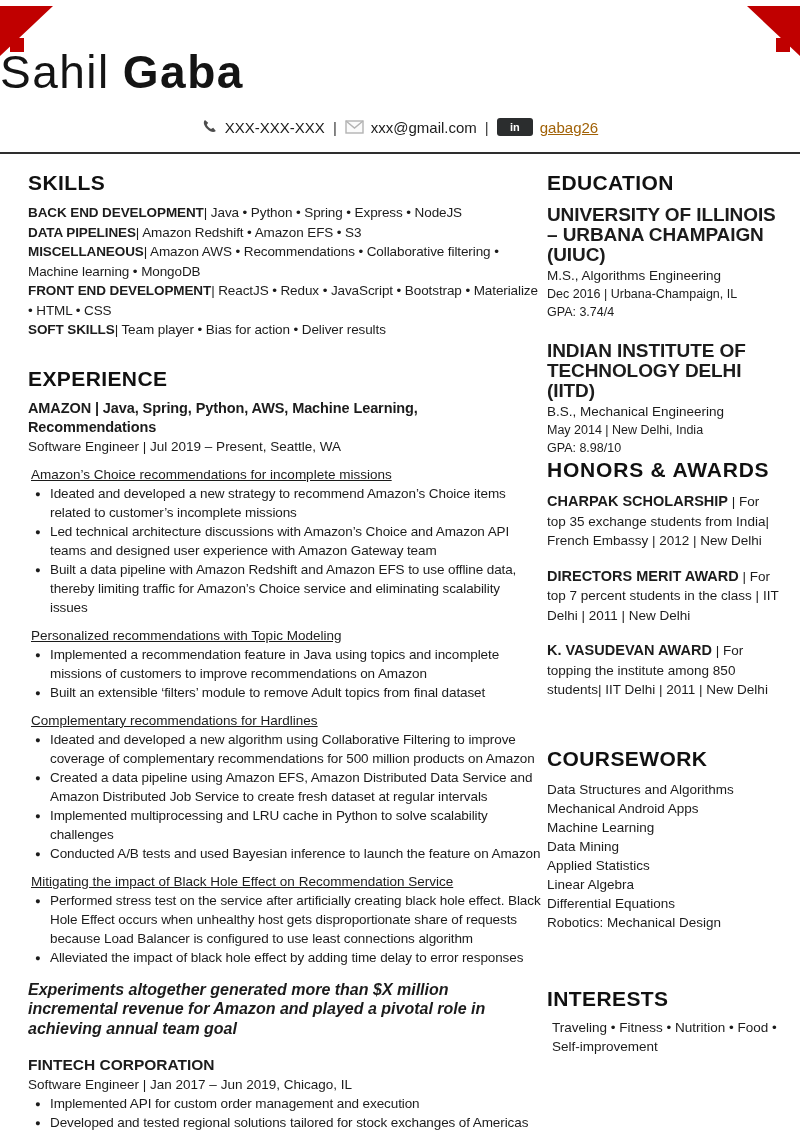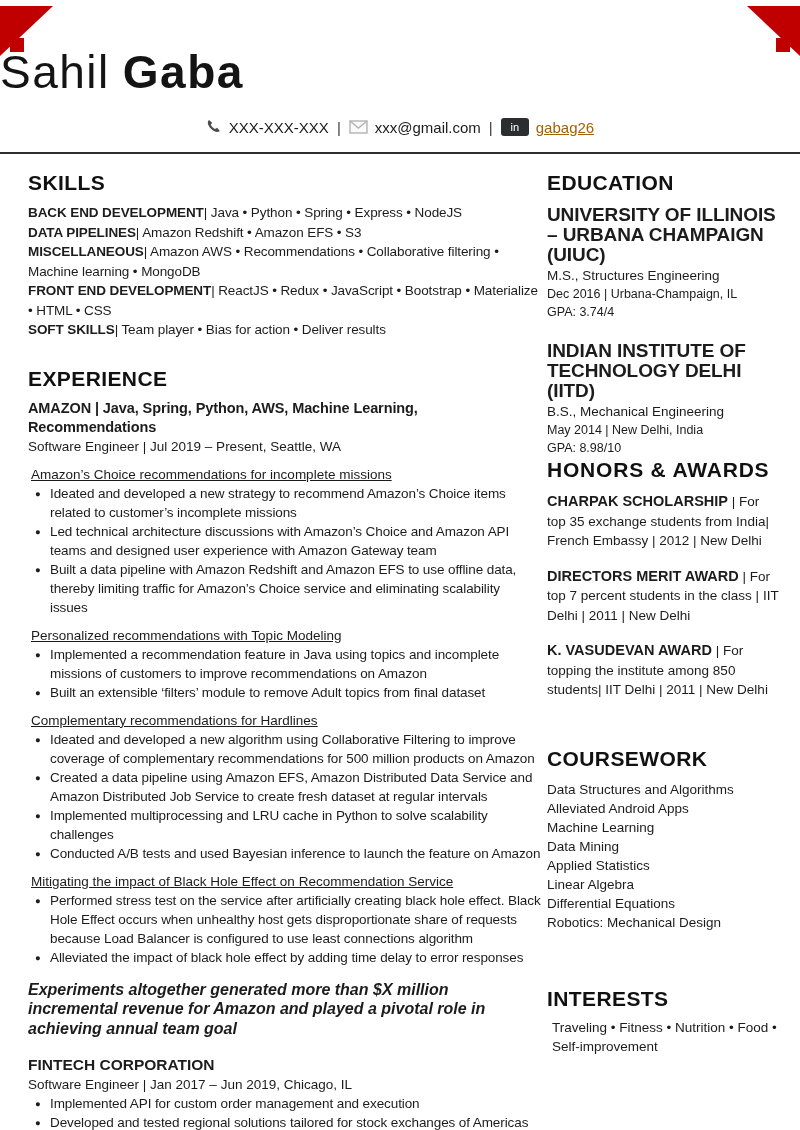--- a/index.html
+++ b/index.html
@@ -26,22 +26,22 @@
   .name .last  { font-weight:700; }
 
   .contact {
     position:absolute; top:118px; left:0; right:0;
     display:flex; justify-content:center; align-items:center; gap:7px;
     font-size:15px; color:#1b1b1b;
   }
   .contact .sep { color:#3a3a3a; padding:0 1px; }
   .icon { display:inline-flex; align-items:center; }
   .li-badge {
-    display:inline-flex; width:28px; height:18px; border-radius:3px;
-    background:#2b2d2e; color:#ffffff; font-size:11px; font-weight:400;
+    display:inline-flex; width:36px; height:18px; border-radius:3px;
+    background:#2b2d2e; color:#ffffff; font-size:11px; font-weight:700;
     align-items:center; justify-content:center; letter-spacing:0;
   }
   .link { color:#a16207; text-decoration:underline; cursor:pointer; }
 
   .divider { position:absolute; top:152px; left:0; width:800px; height:2px; background:#2e2e2e; }
 
   
   .col-l { position:absolute; left:28px;  top:170px; width:513px; }
   .col-r { position:absolute; left:547px; top:170px; width:234px; }
 
@@ -182,42 +182,42 @@
   </ul>
 
 </div>
 
 <div class="col-r">
 
   <h2>EDUCATION</h2>
 
   <div class="edu-block">
     <div class="edu-name">UNIVERSITY OF ILLINOIS – URBANA CHAMPAIGN (UIUC)</div>
-    <div class="edu-deg">M.S., Structures Engineering</div>
+    <div class="edu-deg">M.S., Algorithms Engineering</div>
     <div class="edu-meta">Dec 2016 | Urbana-Champaign, IL</div>
     <div class="edu-gpa">GPA: 3.74/4</div>
   </div>
 
   <div class="edu-block second">
     <div class="edu-name">INDIAN INSTITUTE OF TECHNOLOGY DELHI (IITD)</div>
     <div class="edu-deg">B.S., Mechanical Engineering</div>
     <div class="edu-meta">May 2014 | New Delhi, India</div>
     <div class="edu-gpa">GPA: 8.98/10</div>
   </div>
 
   <h2 class="honors-title">HONORS &amp; AWARDS</h2>
 
   <div class="award"><b>CHARPAK SCHOLARSHIP</b><span> | For top 35 exchange students from India| French Embassy | 2012 | New Delhi</span></div>
   <div class="award"><b>DIRECTORS MERIT AWARD</b><span> | For top 7 percent students in the class | IIT Delhi | 2011 | New Delhi</span></div>
   <div class="award"><b>K. VASUDEVAN AWARD</b><span> | For topping the institute among 850 students| IIT Delhi | 2011 | New Delhi</span></div>
 
   <h2 class="course-title">COURSEWORK</h2>
   <div class="course-list">
     <div>Data Structures and Algorithms</div>
-    <div>Alleviated Android Apps</div>
+    <div>Mechanical Android Apps</div>
     <div>Machine Learning</div>
     <div>Data Mining</div>
     <div>Applied Statistics</div>
     <div>Linear Algebra</div>
     <div>Differential Equations</div>
     <div>Robotics: Mechanical Design</div>
   </div>
 
   <h2 class="interests-title">INTERESTS</h2>
   <div class="interests-text">Traveling • Fitness • Nutrition • Food • Self-improvement</div>

